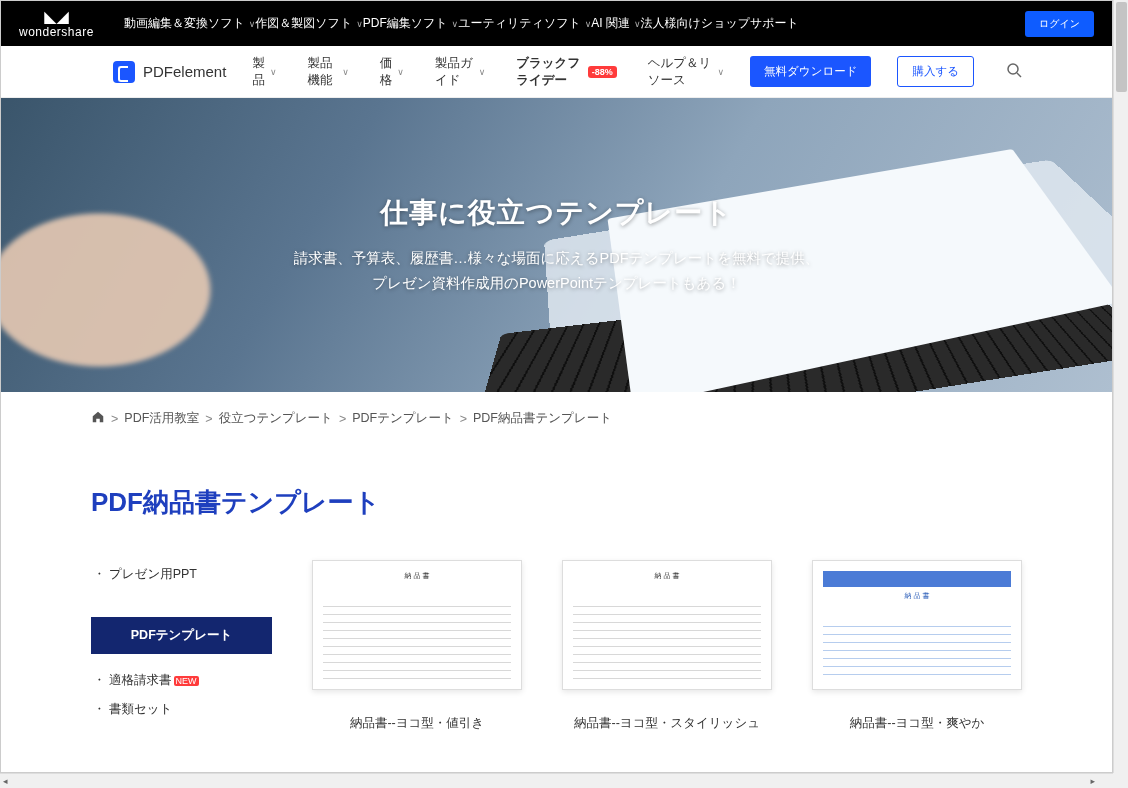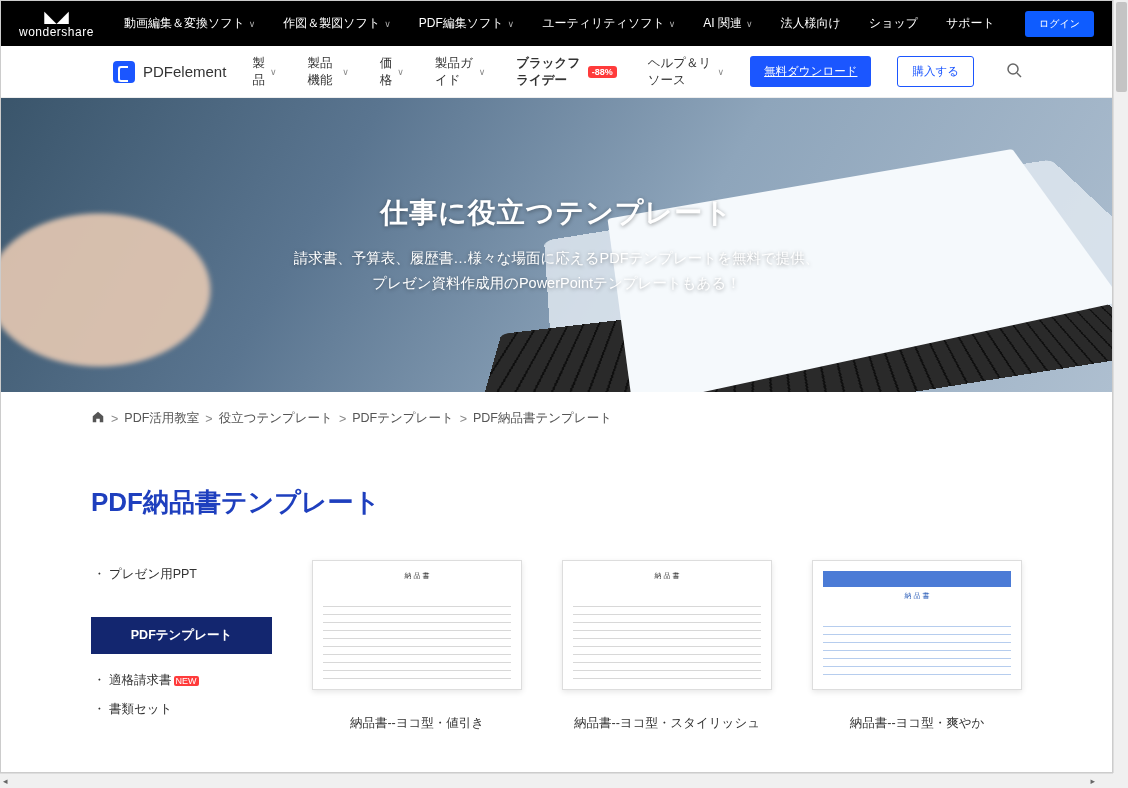--- a/index.html
+++ b/index.html
@@ -4,36 +4,36 @@
 <style>
   * { margin: 0; padding: 0; box-sizing: border-box; }
   body { font-family: "Hiragino Kaku Gothic ProN", "Meiryo", sans-serif; background: #fff; color: #333; width: 1128px; height: 788px; overflow: hidden; position: relative; }
   .viewport { width: 1113px; height: 773px; overflow: auto; border: 1px solid #ccc; }
 
   
   .topbar { background: #000; height: 45px; display: flex; align-items: center; padding: 0 18px; }
   .ws-logo { display: flex; flex-direction: column; align-items: center; color: #fff; margin-right: 30px; }
   .ws-logo .icon { font-size: 16px; color: #fff; line-height: 1; }
   .ws-logo .txt { font-size: 12px; letter-spacing: 0.5px; }
-  .topnav { display: flex; gap: 28px; flex: 1; }
+  .topnav { display: flex; flex: 1; }
   .topnav a { color: #fff; font-size: 12px; display: flex; align-items: center; gap: 4px; cursor: pointer; }
   .topnav .chev { font-size: 9px; color: #aaa; }
   .login-btn { background: #0e5cff; color: #fff; font-size: 10px; padding: 6px 14px; border-radius: 3px; cursor: pointer; }
 
   
   .subbar { background: #fff; height: 52px; display: flex; align-items: center; padding: 0 90px 0 100px; border-bottom: 1px solid #eee; gap: 26px; }
   .pdfe-logo { display: flex; align-items: center; gap: 8px; font-weight: 400; font-size: 15px; padding-left: 12px; }
   .pdfe-logo .sq { width: 22px; height: 22px; background: #1b56ff; border-radius: 4px; position: relative; }
   .pdfe-logo .sq::after { content: ""; position: absolute; left: 5px; top: 5px; width: 8px; height: 12px; border: 2px solid #fff; border-right: none; border-radius: 3px 0 0 3px; }
   .subnav { display: flex; gap: 31px; align-items: flex-start; flex: 1; }
   .subnav a { font-size: 12.5px; color: #333; display: flex; align-items: center; gap: 4px; cursor: pointer; }
   .subnav .chev { font-size: 9px; color: #888; }
   .bf { color: #a030f0; font-weight: 600; display: flex; align-items: center; gap: 4px; }
   .bf-badge { background: #ff3b3b; color: #fff; font-size: 9px; padding: 1px 4px; border-radius: 3px; }
-  .dl-btn { background: #1b56ff; color: #fff; font-size: 11.5px; padding: 8px 14px; border-radius: 3px; cursor: pointer; text-decoration: underline; }
+  .dl-btn { background: #1b56ff; color: #fff; font-size: 11.5px; padding: 8px 14px; border-radius: 3px; cursor: pointer; }
   .buy-btn { border: 1px solid #1b56ff; color: #1b56ff; font-size: 11.5px; padding: 7px 14px; border-radius: 3px; cursor: pointer; }
   .search-ic { color: #666; cursor: pointer; margin-left: 6px; }
 
   
   .hero { height: 294px; position: relative; overflow: hidden; background: linear-gradient(120deg,#3a556b 0%,#5a7590 30%,#8ea5bb 60%,#aebfd0 100%); display: flex; align-items: center; justify-content: center; }
   .hero::before { content: ""; position: absolute; right: -50px; top: 10px; width: 600px; height: 340px; background: #dfe8f0; transform: perspective(900px) rotateX(55deg) rotateZ(-18deg); border-radius: 10px; opacity: 0.85; }
   .hero::after { content: ""; position: absolute; right: 30px; top: 30px; width: 460px; height: 260px; background: #f5f9fc; transform: perspective(900px) rotateX(48deg) rotateZ(-16deg); border-radius: 4px; }
   .hero-kbd { position: absolute; right: -40px; bottom: -60px; width: 640px; height: 220px; background: repeating-linear-gradient(100deg,#2a2a2a 0 14px,#0f0f0f 14px 16px); transform: perspective(700px) rotateX(62deg) rotateZ(-16deg); border-radius: 8px; }
   .hero-hand { position: absolute; left: -30px; bottom: -30px; width: 320px; height: 220px; background: radial-gradient(ellipse at 40% 40%, #e6c9b3 0 40%, transparent 42%); filter: blur(2px); opacity: 0.9; }
   .hero-text { position: relative; z-index: 5; text-align: center; color: #fff; text-shadow: 0 1px 4px rgba(0,0,0,.4); }

